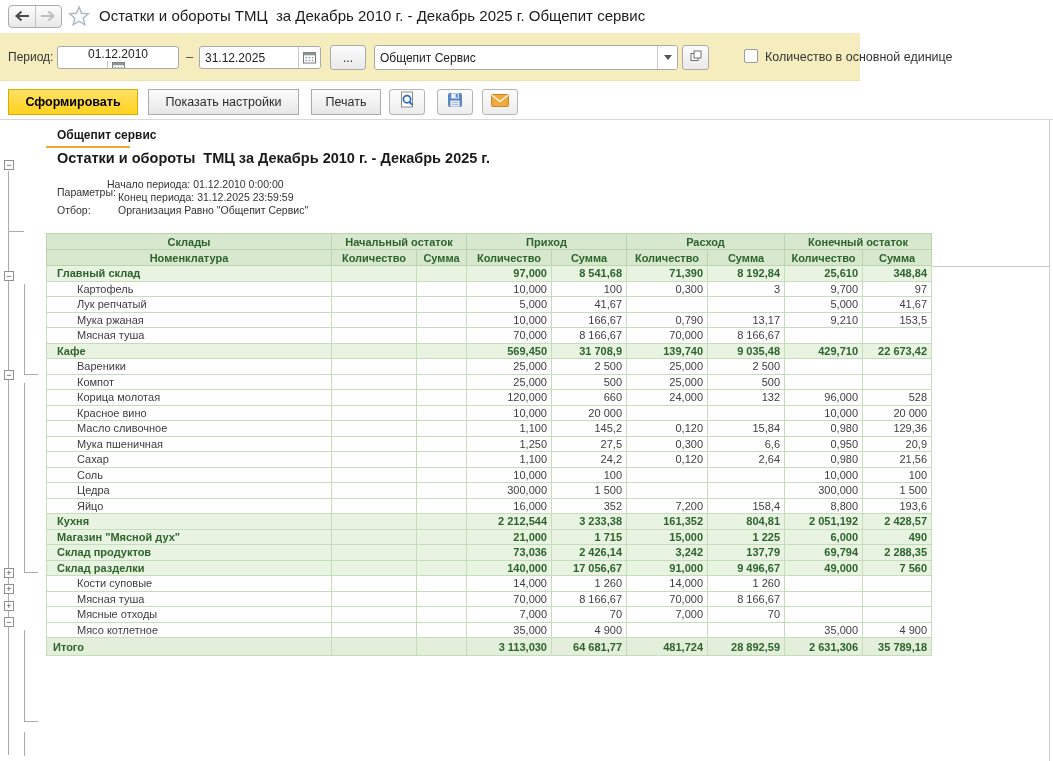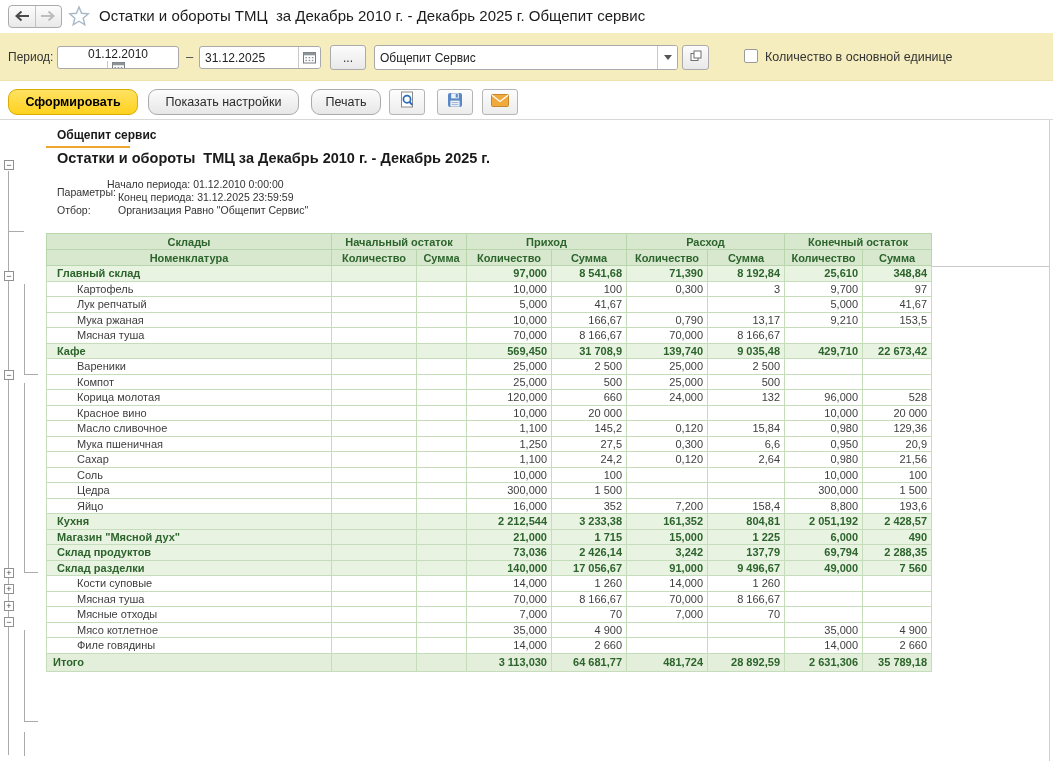--- a/index.html
+++ b/index.html
@@ -12,21 +12,21 @@
   .navgroup { position:absolute; left:8px; top:5px; width:54px; height:23px;
     border:1px solid #ABABAB; border-radius:4px;
     background:linear-gradient(#FCFCFC,#E9E9E9); display:flex; }
   .navbtn { flex:1; display:flex; align-items:center; justify-content:center; }
   .navbtn.first { border-right:1px solid #C2C2C2; }
   .star { position:absolute; left:68px; top:5px; width:22px; height:22px; }
   .wintitle { position:absolute; left:99px; top:0; height:31px; line-height:31px;
     font-size:15px; color:#1c1c1c; white-space:pre; }
 
   
-  .filterbar { position:absolute; left:0; top:33px; width:1053px; height:48px;
+  .filterbar { position:absolute; left:0; top:33px; width:860px; height:48px;
     background:#F5EDBE; border-bottom:1px solid #EDE2A8; }
   .flabel { position:absolute; font-size:12px; color:#333; }
   .field { position:absolute; background:#fff; border:1px solid #A9A9A9; border-radius:3px;
     display:flex; align-items:center; overflow:hidden; }
   .field .txt { flex:1; font-size:12px; color:#222; padding:0 5px; white-space:nowrap; }
   .calbtn { width:22px; height:100%; border-left:1px solid #C9C9C9; display:flex;
     align-items:center; justify-content:center; background:#fff; }
   .dash { position:absolute; font-size:13px; color:#444; }
   .smallbtn { position:absolute; border:1px solid #ABABAB; border-radius:3px;
     background:linear-gradient(#FCFCFC,#E9E9E9); font-size:12px; color:#333;
@@ -34,21 +34,21 @@
   .ddseg { width:20px; height:100%; border-left:1px solid #C9C9C9; display:flex;
     align-items:center; justify-content:center; background:#fff; }
   .tri-down { width:0; height:0; border-left:4px solid transparent;
     border-right:4px solid transparent; border-top:5px solid #555; }
   .checkbox { position:absolute; width:14px; height:14px; background:#fff;
     border:1px solid #9B9B9B; border-radius:2px; }
   .cblabel { position:absolute; font-size:12.5px; color:#333; white-space:nowrap; }
 
   
   .toolbar { position:absolute; left:0; top:84px; width:1053px; height:35px; background:#fff; }
-  .btn { position:absolute; top:5px; height:26px; border:1px solid #ABABAB; border-radius:9px;
+  .btn { position:absolute; top:5px; height:26px; border:1px solid #ABABAB; border-radius:0;
     background:linear-gradient(#FCFCFC,#E7E7E7); font-size:12.5px; color:#2b2b2b;
     display:flex; align-items:center; justify-content:center; white-space:nowrap; }
   .btn.primary { background:linear-gradient(#FFE264,#FFD21E); border-color:#D8AC00;
     font-weight:bold; color:#000; }
   .iconbtn { position:absolute; top:5px; width:36px; height:26px; border:1px solid #B5B5B5;
     border-radius:3px; background:linear-gradient(#FDFDFD,#ECECEC);
     display:flex; align-items:center; justify-content:center; }
   .tbsep { position:absolute; left:0; top:119px; width:1053px; height:1px; background:#D8D8D8; }
 
   
@@ -527,31 +527,20 @@
             <td class="name">Мясо котлетное</td>
             <td class="num"></td>
             <td class="num"></td>
             <td class="num">35,000</td>
             <td class="num">4 900</td>
             <td class="num"></td>
             <td class="num"></td>
             <td class="num">35,000</td>
             <td class="num">4 900</td>
           </tr>
-          <tr class="detail">
-            <td class="name">Филе говядины</td>
-            <td class="num"></td>
-            <td class="num"></td>
-            <td class="num">14,000</td>
-            <td class="num">2 660</td>
-            <td class="num"></td>
-            <td class="num"></td>
-            <td class="num">14,000</td>
-            <td class="num">2 660</td>
-          </tr>
           <tr class="total">
             <td class="name">Итого</td>
             <td class="num"></td>
             <td class="num"></td>
             <td class="num">3 113,030</td>
             <td class="num">64 681,77</td>
             <td class="num">481,724</td>
             <td class="num">28 892,59</td>
             <td class="num">2 631,306</td>
             <td class="num">35 789,18</td>

